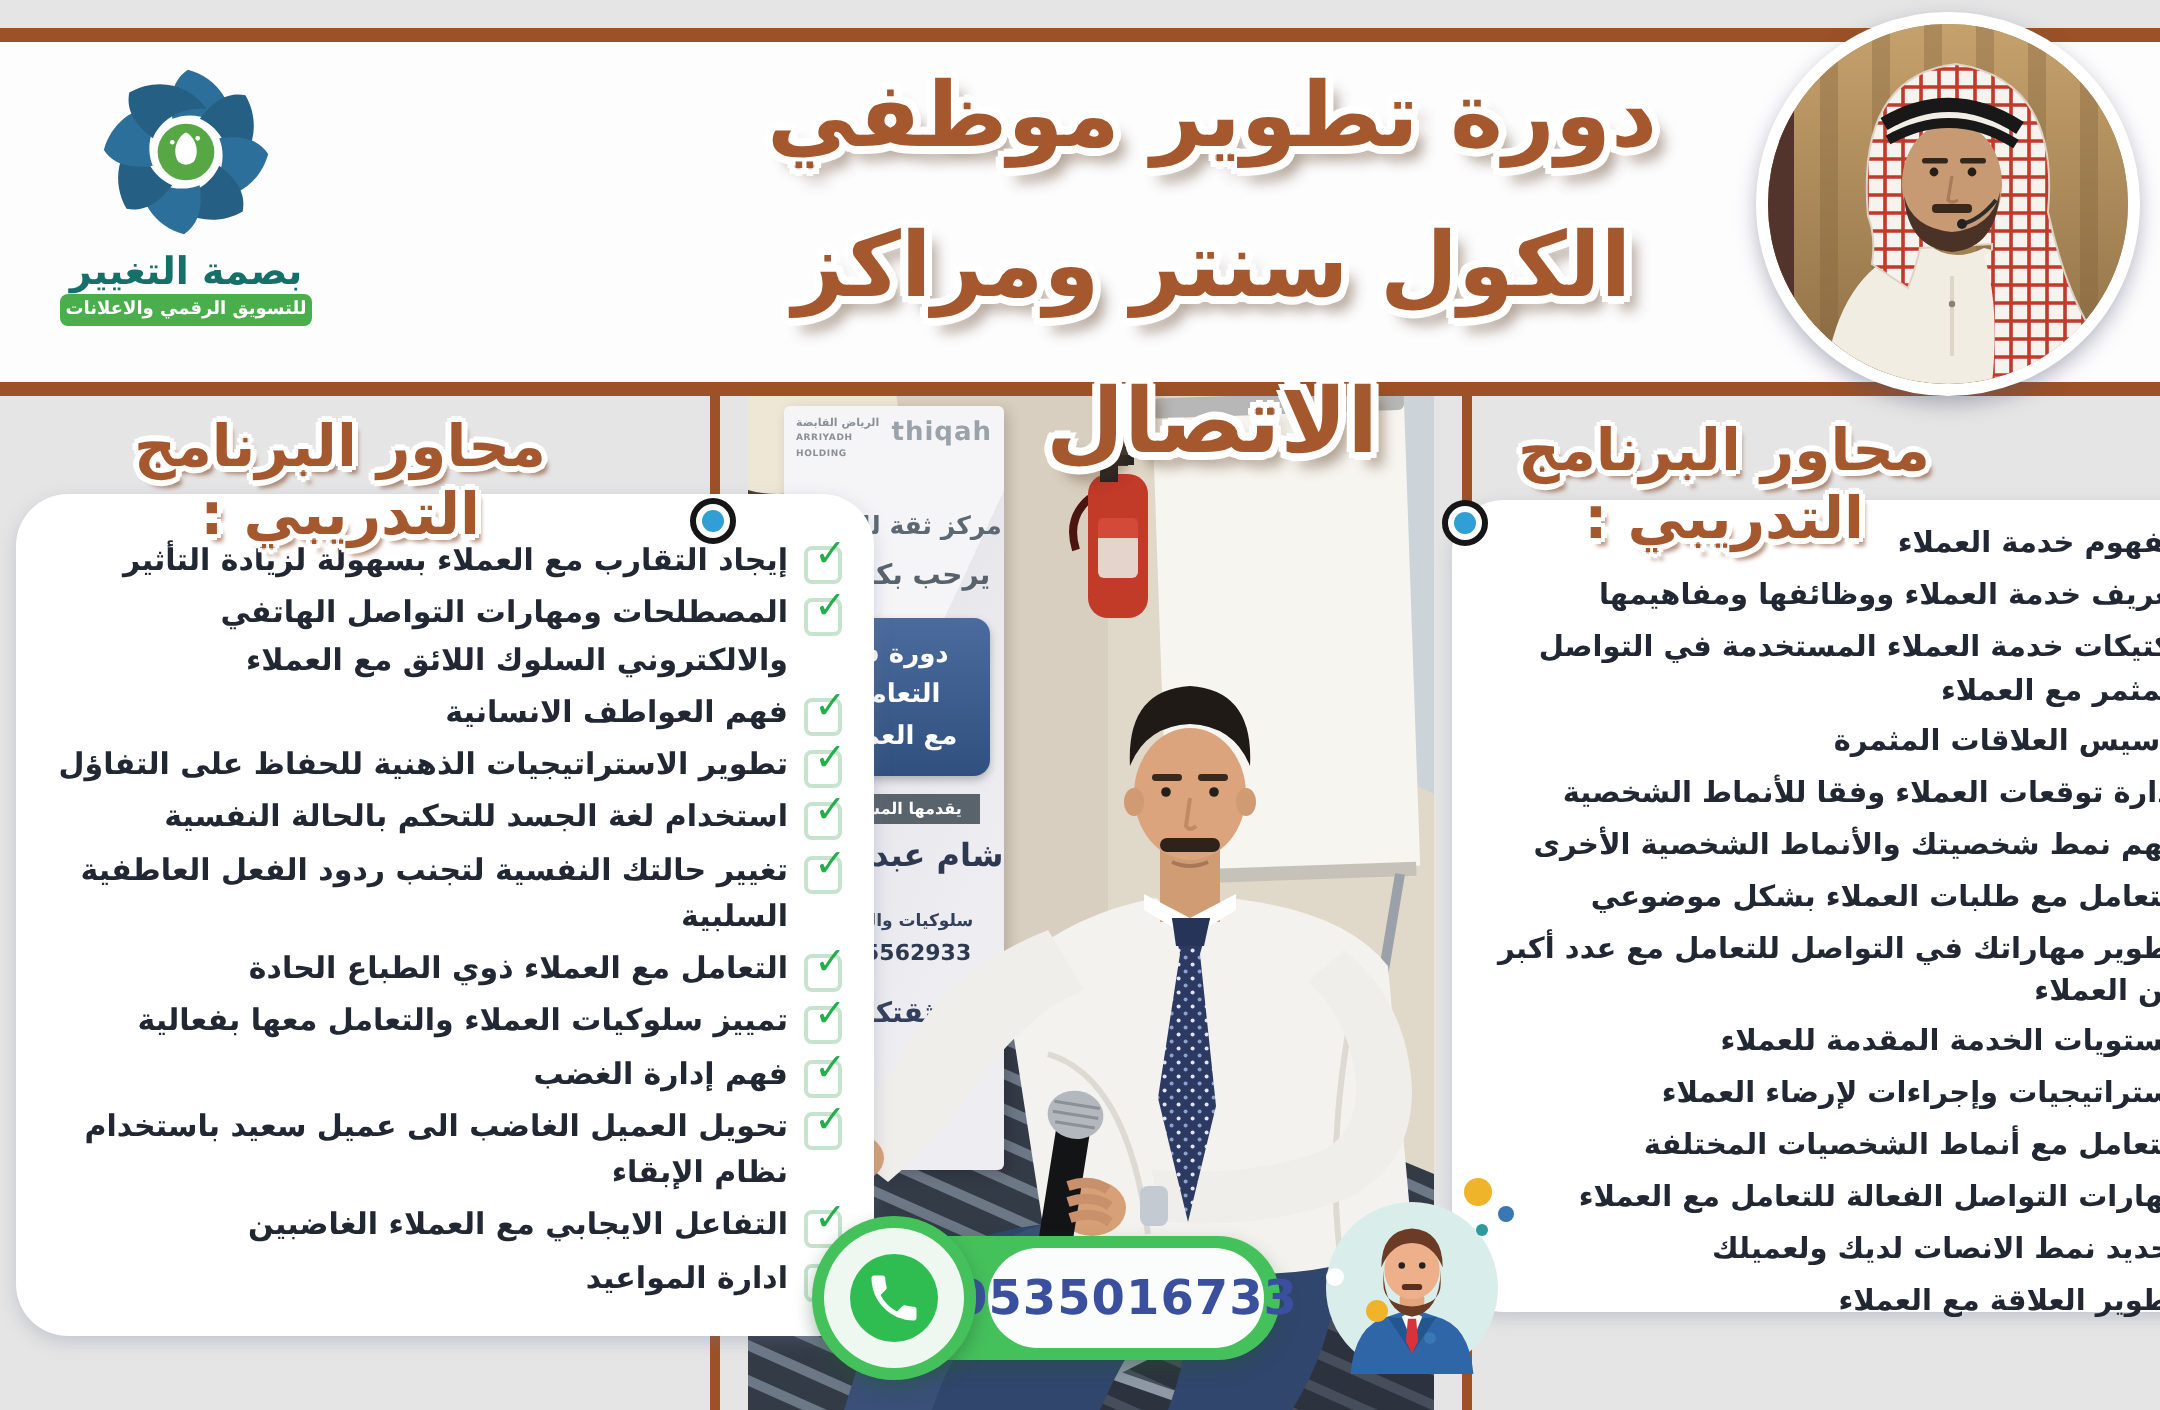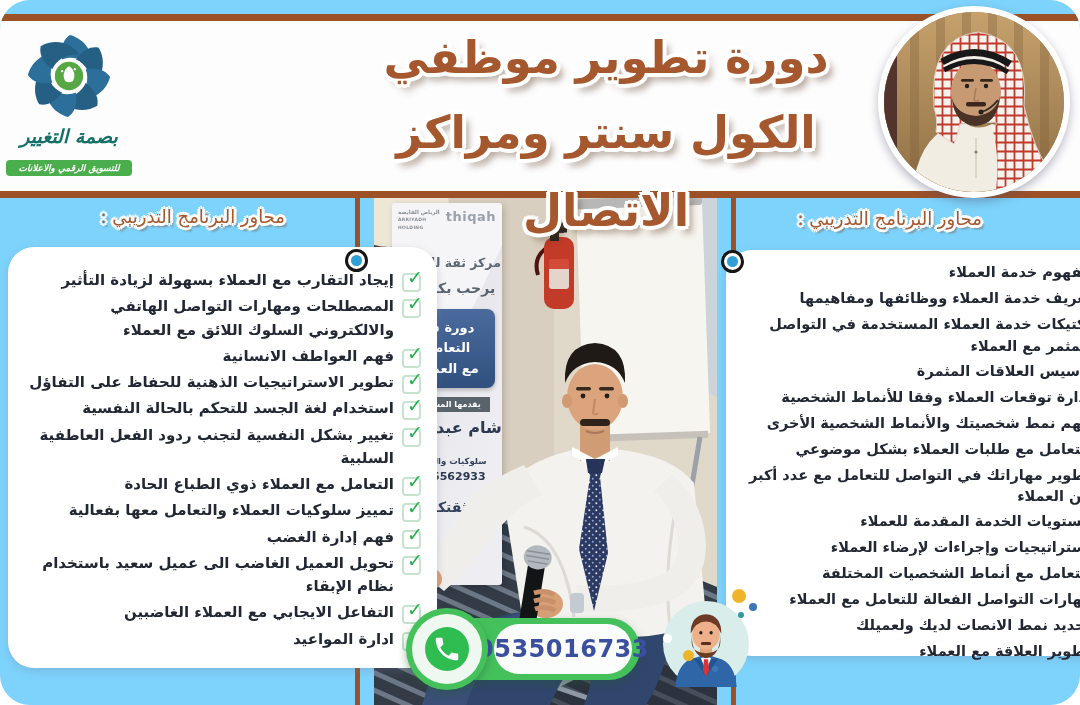--- a/index.html
+++ b/index.html
@@ -1,41 +1,41 @@
 <!DOCTYPE html>
 <html lang="ar"><head>
 <meta charset="utf-8">
 <style>
   html,body{margin:0;padding:0;}
   body{width:1080px;height:705px;overflow:hidden;font-family:"DejaVu Sans",sans-serif;}
-  .poster{position:relative;width:1080px;height:705px;background:#7dd3fc;overflow:hidden;border-radius:30px;}
+  .poster{position:relative;width:1080px;height:705px;background:#e5e5e5;overflow:hidden;}
 
   
   .band{position:absolute;left:0;top:21px;width:1080px;height:170px;background:#fdfdfe;z-index:1;}
   .band-line{position:absolute;left:0;width:1080px;height:7px;background:#9c5126;z-index:2;}
   .band-line.top{top:14px;} .band-line.bot{top:191px;}
 
   .title{position:absolute;left:330px;top:22px;width:552px;text-align:center;direction:rtl;color:#a5582e;font-weight:bold;z-index:3;}
   .title div{
     text-shadow:-3px -3px 0 #fff,3px -3px 0 #fff,-3px 3px 0 #fff,3px 3px 0 #fff,
       0 -4px 0 #fff,0 4px 0 #fff,-4px 0 0 #fff,4px 0 0 #fff,6px 7px 7px rgba(85,50,22,.45);}
   .title .l1{font-size:45px;line-height:72px;}
   .title .l2{font-size:45px;line-height:78px;}
 
   
-  .logo{position:absolute;left:6px;top:32px;width:126px;text-align:center;z-index:3;font-style:italic;}
+  .logo{position:absolute;left:30px;top:32px;width:126px;text-align:center;z-index:3;}
   .logo-name{font-size:19px;font-weight:bold;color:#147068;margin-top:1px;direction:rtl;}
-  .logo-tag{margin-top:13px;background:#4bae4c;color:#fff;font-size:9px;font-weight:bold;border-radius:4px;padding:3px 2px;direction:rtl;}
+  .logo-tag{margin-top:0;background:#4bae4c;color:#fff;font-size:9px;font-weight:bold;border-radius:4px;padding:3px 2px;direction:rtl;}
 
   
   .portrait{position:absolute;left:878px;top:6px;width:192px;height:192px;border-radius:50%;border:6px solid #fff;box-sizing:border-box;overflow:hidden;background:#b08a58;box-shadow:0 4px 10px rgba(80,80,110,.4);z-index:5;}
   .portrait svg{display:block;width:100%;height:100%;}
 
   
-  .ribbon{position:absolute;font-weight:normal;font-size:18px;color:#a5582e;direction:rtl;z-index:3;
+  .ribbon{position:absolute;text-align:center;font-weight:bold;font-size:29px;color:#a5582e;direction:rtl;z-index:3;
     text-shadow:-2px -2px 0 #fff,2px -2px 0 #fff,-2px 2px 0 #fff,2px 2px 0 #fff,
       0 -3px 0 #fff,0 3px 0 #fff,-3px 0 0 #fff,3px 0 0 #fff,3px 4px 2px rgba(125,62,27,.55);}
   #ribL{left:55px;top:206px;width:230px;}
   #ribR{left:742px;top:208px;width:240px;}
 
   
   .vl{position:absolute;width:5px;background:#9c5126;top:196px;height:509px;z-index:1;}
   #vlL{left:355px;} #vlR{left:731px;}
   .pin{position:absolute;width:23px;height:23px;border-radius:50%;background:#fff;border:3px solid #161616;box-sizing:border-box;z-index:4;display:flex;align-items:center;justify-content:center;}
   .pin::after{content:"";width:11px;height:11px;border-radius:50%;background:#2f9fd6;}
@@ -294,21 +294,21 @@
       <li>
           <span class="check"></span>
           <span class="itxt">تطوير الاستراتيجيات الذهنية للحفاظ على التفاؤل</span>
         </li>
       <li>
           <span class="check"></span>
           <span class="itxt">استخدام لغة الجسد للتحكم بالحالة النفسية</span>
         </li>
       <li>
           <span class="check"></span>
-          <span class="itxt">تغيير بشكل النفسية لتجنب ردود الفعل العاطفية السلبية</span>
+          <span class="itxt">تغيير حالتك النفسية لتجنب ردود الفعل العاطفية السلبية</span>
         </li>
       <li>
           <span class="check"></span>
           <span class="itxt">التعامل مع العملاء ذوي الطباع الحادة</span>
         </li>
       <li>
           <span class="check"></span>
           <span class="itxt">تمييز سلوكيات العملاء والتعامل معها بفعالية</span>
         </li>
       <li>

